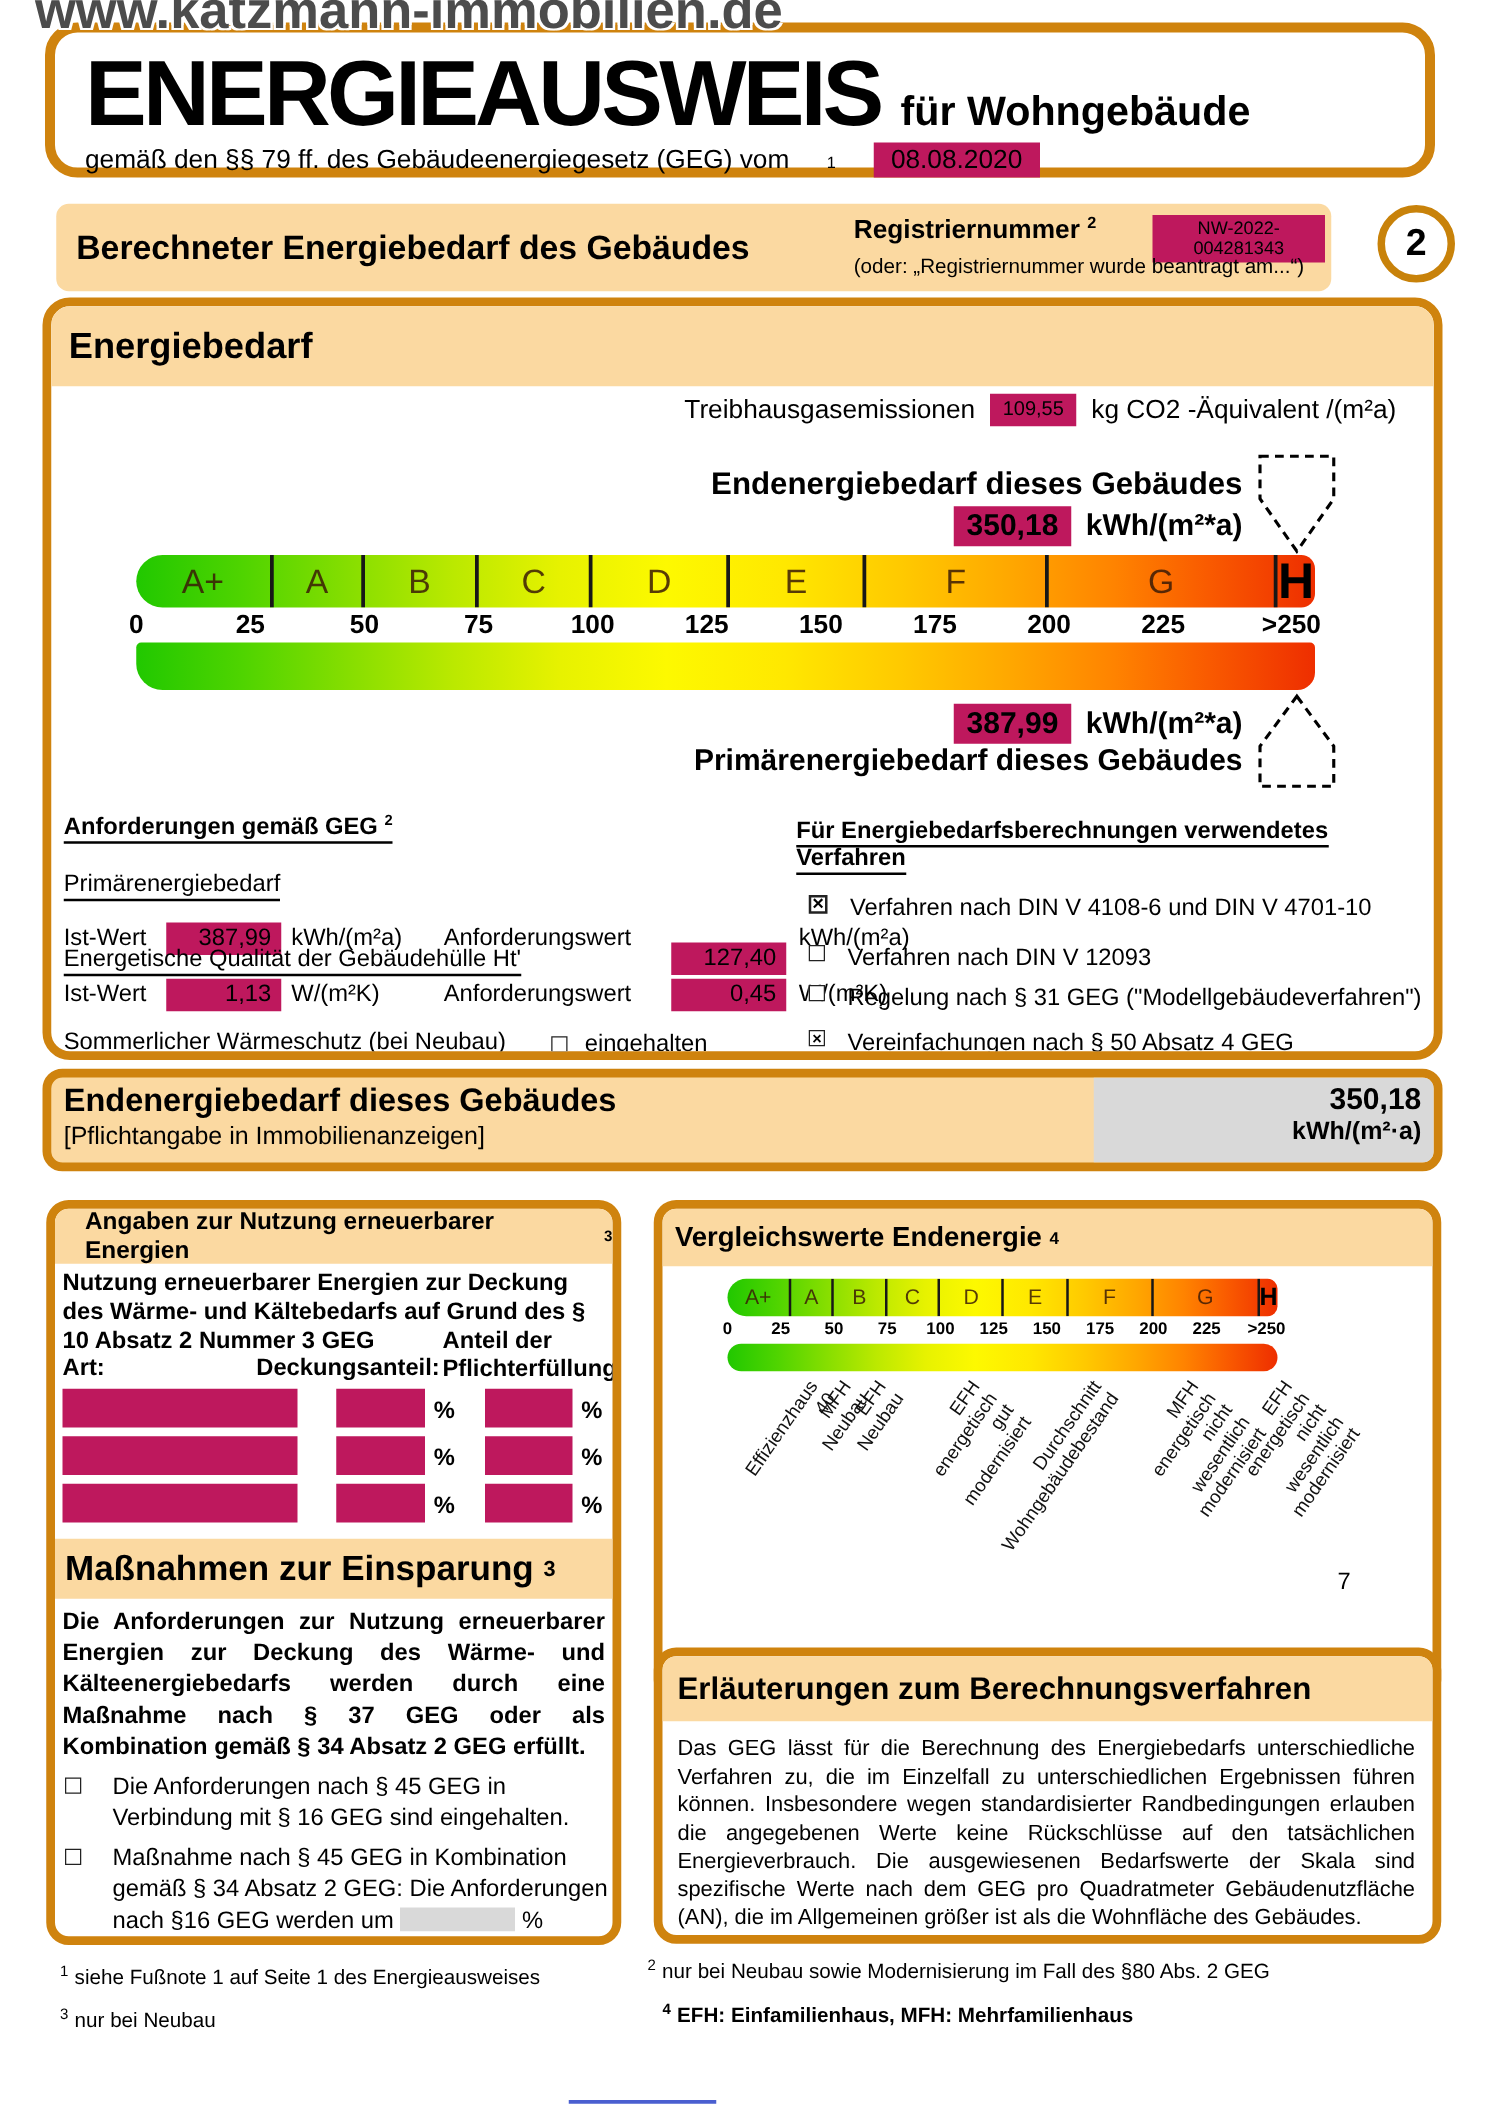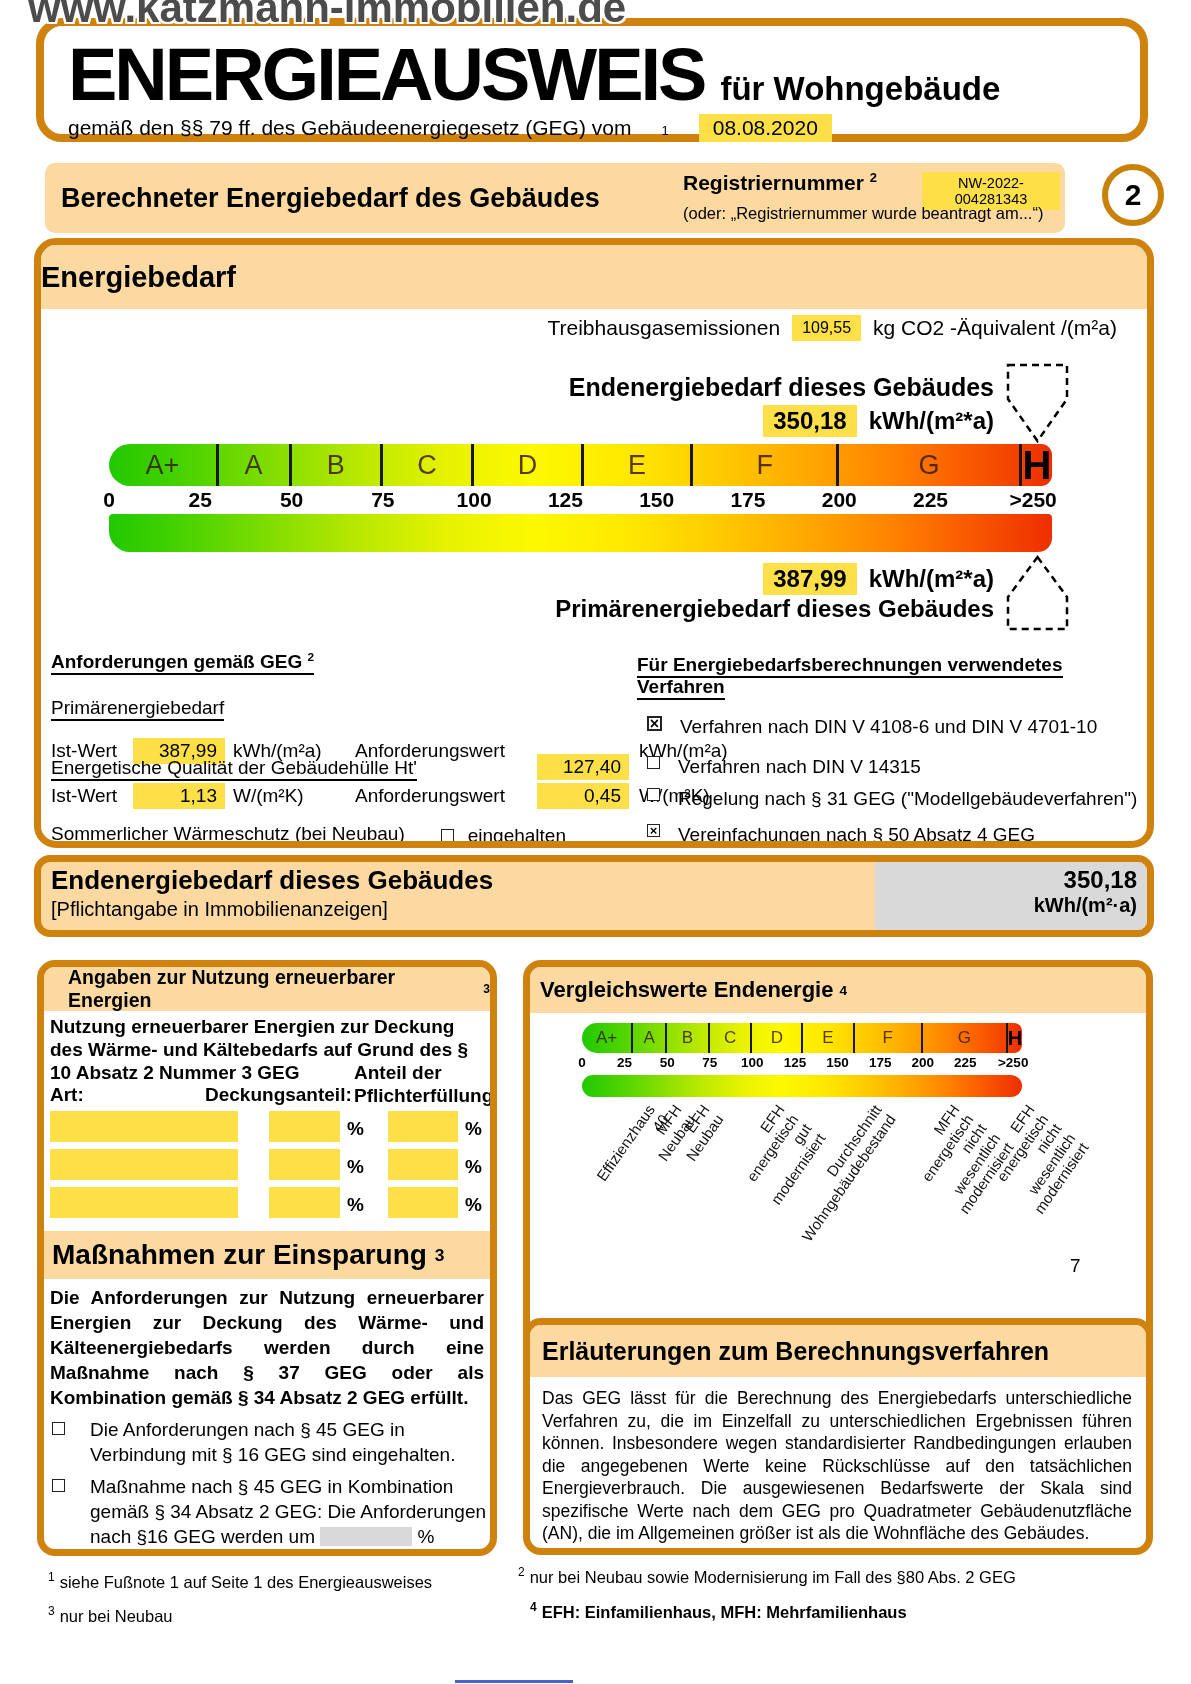--- a/index.html
+++ b/index.html
@@ -1,21 +1,21 @@
 <!DOCTYPE html>
 <html><head>
 <meta charset="utf-8">
 <style>
   * { box-sizing: border-box; margin: 0; padding: 0; }
   html,body { background:#fff; }
   .page {
     position: relative; width: 1191px; height: 1684px; background:#fff;
     font-family: "Liberation Sans", sans-serif; color:#000; overflow: hidden;
   }
-  .gray-box { background:#fde047; }
+  .gray-box { background:#be185d; }
   .u { border-bottom:2px solid #000; padding-bottom:1px; }
   .panel { position:absolute; border:7px solid #cf830e; border-radius:22px; overflow:hidden; background:#fff; }
   .strip { background:#fbd9a1; width:100%; }
   sup { font-size:0.62em; vertical-align:super; }
 
   
   .watermark {
     position:absolute; left:28px; top:-16px; z-index:9;
     font-size:42px; font-weight:bold; color:#4c4c4c; letter-spacing:0px;
     text-shadow:-2px -2px 0 #fff,2px -2px 0 #fff,-2px 2px 0 #fff,2px 2px 0 #fff;
@@ -35,21 +35,21 @@
   .band2-title { position:absolute; left:16px; top:0; height:70px; display:flex; align-items:center; font-size:27px; font-weight:bold; }
   .reg-label { position:absolute; left:638px; top:7px; font-size:21px; font-weight:bold; }
   .reg-value { position:absolute; left:877px; top:9px; width:138px; font-size:14.5px; padding:3px 4px; text-align:center; }
   .reg-alt { position:absolute; left:638px; top:41px; font-size:16.5px; }
   .page-badge { position:absolute; left:1102px; top:164px; width:62px; height:62px; border:6px solid #c8820a;
     border-radius:50%; background:#fff; display:flex; align-items:center; justify-content:center;
     font-size:30px; font-weight:bold; }
 
   
   .main-box { left:34px; top:238px; width:1120px; height:610px; }
-  .main-strip { height:64px; display:flex; align-items:center; font-size:29px; font-weight:bold; }
+  .main-strip { height:64px; display:flex; align-items:center; padding-left:14px; font-size:29px; font-weight:bold; }
   .ghg-row { position:absolute; right:30px; top:70px; display:flex; align-items:center; gap:12px; font-size:21px; }
   .ghg-row .gray-box { font-size:16px; padding:4px 10px; }
   .end-label { position:absolute; right:153px; top:128px; font-size:25px; font-weight:bold; }
   .end-value { position:absolute; right:153px; top:160px; font-size:24px; font-weight:bold; display:flex; gap:12px; align-items:baseline; }
   .end-value .gray-box, .pri-value .gray-box { padding:2px 10px; }
   .pri-value { position:absolute; right:153px; top:318px; font-size:24px; font-weight:bold; display:flex; gap:12px; align-items:baseline; }
   .pri-label { position:absolute; right:153px; top:350px; font-size:24px; font-weight:bold; }
   .marker { position:absolute; width:67px; }
   .marker-down { left:963px; top:116px; height:84px; }
   .marker-up { left:963px; top:308px; height:80px; }
@@ -277,21 +277,21 @@
 
     <div class="proc-title">
       <span class="u">Für Energiebedarfsberechnungen verwendetes Verfahren</span>
     </div>
     <div class="proc-row" style="top:471px;">
       <span class="cb">×</span>
       <span>Verfahren nach DIN V 4108-6 und DIN V 4701-10</span>
     </div>
     <div class="proc-row" style="top:511px;">
       <span class="cb sm"></span>
-      <span>Verfahren nach DIN V 14315</span>
+      <span>Verfahren nach DIN V 12093</span>
     </div>
     <div class="proc-row" style="top:543px;">
       <span class="cb sm"></span>
       <span>Regelung nach § 31 GEG ("Modellgebäudeverfahren")</span>
     </div>
     <div class="proc-row" style="top:579px;">
       <span class="cb sm">×</span>
       <span>Vereinfachungen nach § 50 Absatz 4 GEG</span>
     </div>
   </div>

